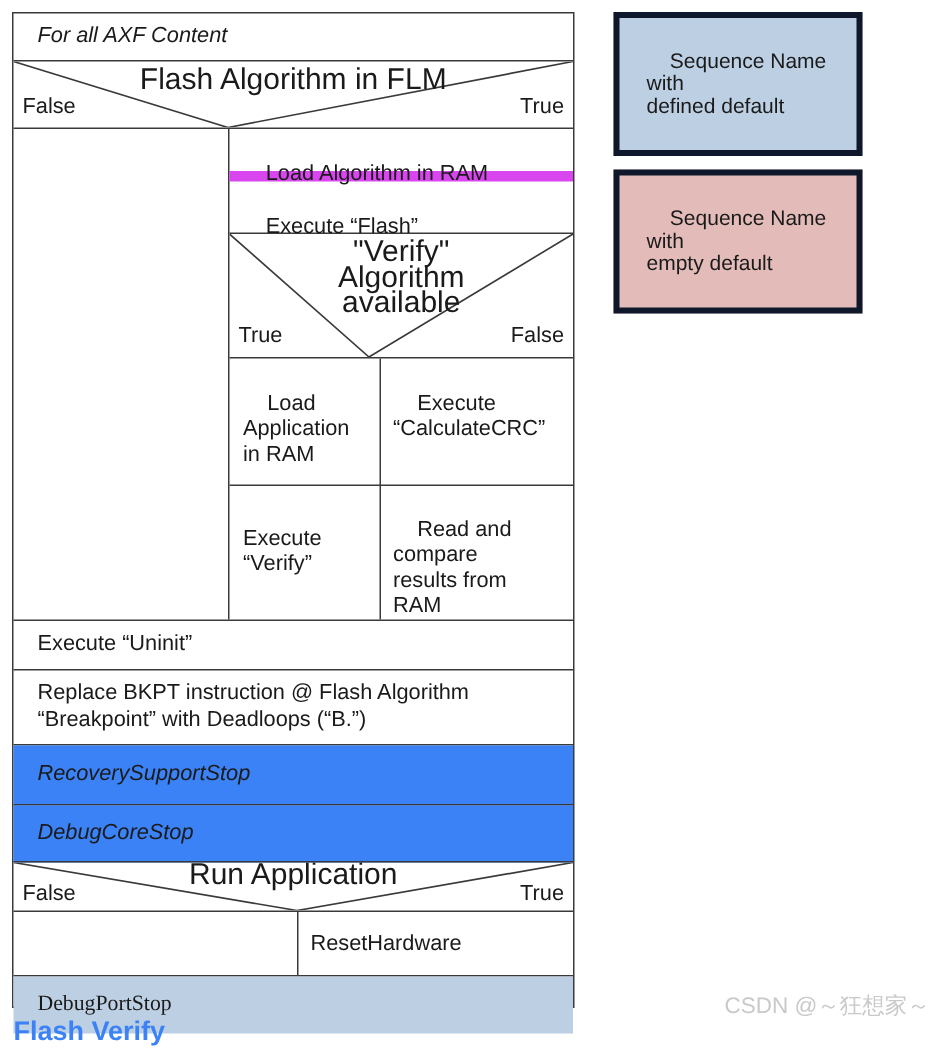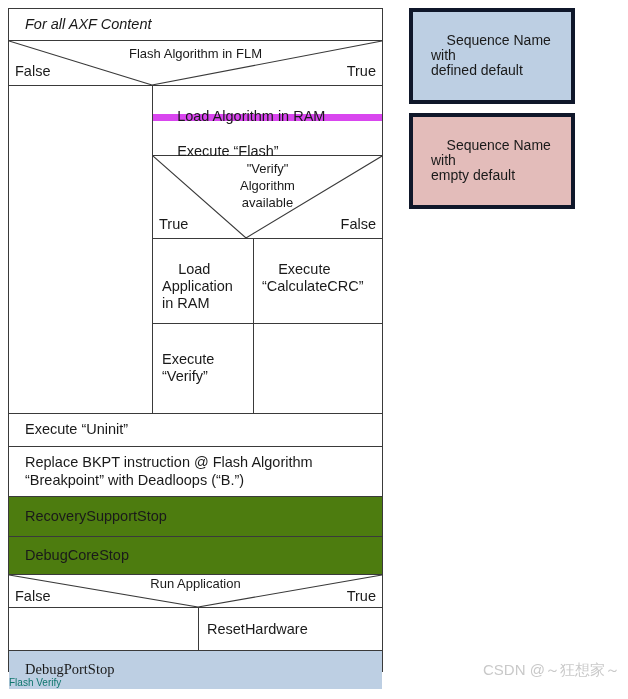--- a/index.html
+++ b/index.html
@@ -40,21 +40,21 @@
     color: #1a1a1a;
     white-space: pre-wrap;
   }
 
   
   .band {
     width: 100%;
     padding: 6px 0 0 16px;
   }
 
-  .pink { background: #4d7c0f; }
+  .pink { background: #3b82f6; font-style: italic; }
   .blue { background: #bdcfe3; font-family: Liberation Serif, serif; }
 
   
   .decision {
     position: absolute;
     left: 0;
     width: 100%;
     box-sizing: border-box;
     border-bottom: 1px solid #3a3a3a;
     overflow: hidden;
@@ -65,21 +65,21 @@
     top: 0;
     width: 100%;
     height: 100%;
     display: block;
   }
   .decision .dec-title {
     position: absolute;
     left: 0;
     right: 0;
     text-align: center;
-    font-size: 13px;
+    font-size: 20px;
     line-height: 17px;
     color: #1a1a1a;
   }
   .decision .dec-left {
     position: absolute;
     left: 6px;
     font-size: 14.5px;
     color: #1a1a1a;
   }
   .decision .dec-right {
@@ -133,23 +133,23 @@
     white-space: pre-wrap;
   }
   #legend-box-defined { background: #bdcfe3; }
   #legend-box-empty   { background: #e3bcba; margin-top: 9px; }
 
   
   #caption {
     position: absolute;
     left: 9px;
     top: 677px;
-    font-size: 10px;
-    font-weight: normal;
-    color: #0f766e;
+    font-size: 18px;
+    font-weight: bold;
+    color: #3b82f6;
   }
   #watermark {
     position: absolute;
     left: 449px;
     top: 661px;
     font-size: 15px;
     color: #c9c9c9;
     white-space: pre;
     margin-left: 34px;
   }
@@ -205,20 +205,26 @@
   <div class="subcell" style="left:245px; top:230px; width:128px; height:84px;">
     <span>Execute
 “CalculateCRC”</span>
   </div>
 
   <div class="subcell mid" style="left:145px; top:314px; width:99px; height:90px;">
     <span>Execute
 “Verify”</span>
   </div>
 
+  <div class="subcell" style="left:245px; top:314px; width:128px; height:90px;">
+    <span>Read and
+compare
+results from
+RAM</span>
+  </div>
 
   <div class="hline" style="left:0; top:404px; width:373px;"></div>
 
   <div class="row band" style="top:405px; height:33px;">
     <span class="cell-text">Execute “Uninit”</span>
   </div>
 
   <div class="row band" style="top:438px; height:50px;">
     <span class="cell-text">Replace BKPT instruction @ Flash Algorithm
 “Breakpoint” with Deadloops (“B.”)</span>

